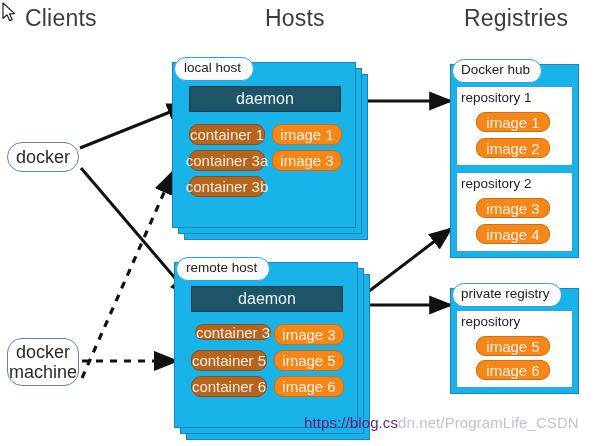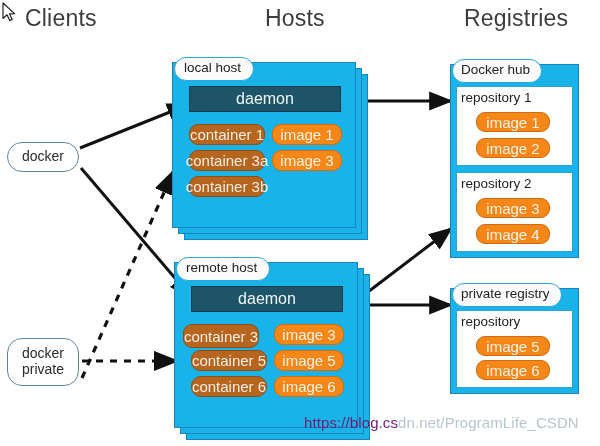--- a/index.html
+++ b/index.html
@@ -34,21 +34,21 @@
   .client-box{
     position:absolute;
     background:#ffffff;
     border:1.6px solid #5d87a1;
     border-radius:15px;
     box-sizing:border-box;
     display:flex;
     align-items:center;
     justify-content:center;
     text-align:right;
-    font-size:14px;
+    font-size:18px;
     line-height:1.12;
     color:#2b2b2b;
     z-index:5;
   }
   #client-docker{left:7px;top:142px;width:72px;height:30px;}
   #client-docker-machine{left:7px;top:338px;width:72px;height:48px;
     flex-direction:column;}
 
   
   .host-stack{position:absolute;z-index:3;}
@@ -184,21 +184,21 @@
 
     <line x1="360" y1="305" x2="452" y2="305" stroke="#111111" stroke-width="3" marker-end="url(#ah)"></line>
   </svg>
 
   <div class="client-box" id="client-docker">
     <span>docker</span>
   </div>
 
   <div class="client-box" id="client-docker-machine">
     <span>docker</span>
-    <span>private</span>
+    <span>machine</span>
   </div>
 
   <div class="host-stack" id="local-host-stack" style="left:172px;top:62px;width:196px;height:178px;">
     <div class="host-sheet s3" style="width:184px;height:166px;"></div>
     <div class="host-sheet s2" style="width:184px;height:166px;"></div>
     <div class="host-sheet s1" style="width:184px;height:166px;"></div>
 
     <div class="daemon-bar" style="left:17px;top:24px;width:152px;height:26px;">
       <span>daemon</span>
     </div>
@@ -224,21 +224,21 @@
 
   <div class="host-stack" id="remote-host-stack" style="left:174px;top:262px;width:196px;height:178px;">
     <div class="host-sheet s3" style="width:184px;height:166px;"></div>
     <div class="host-sheet s2" style="width:184px;height:166px;"></div>
     <div class="host-sheet s1" style="width:184px;height:166px;"></div>
 
     <div class="daemon-bar" style="left:17px;top:24px;width:152px;height:26px;">
       <span>daemon</span>
     </div>
 
-    <div class="pill container" style="left:9px;top:62px;width:76px;height:24px;">
+    <div class="pill container" style="left:21px;top:62px;width:76px;height:16px;">
       <span>container 3</span>
     </div>
     <div class="pill container" style="left:17px;top:88px;width:76px;height:21px;">
       <span>container 5</span>
     </div>
     <div class="pill container" style="left:17px;top:114px;width:76px;height:21px;border-radius:10px;">
       <span>container 6</span>
     </div>
 
     <div class="pill image" style="left:100px;top:62px;width:70px;height:21px;">

